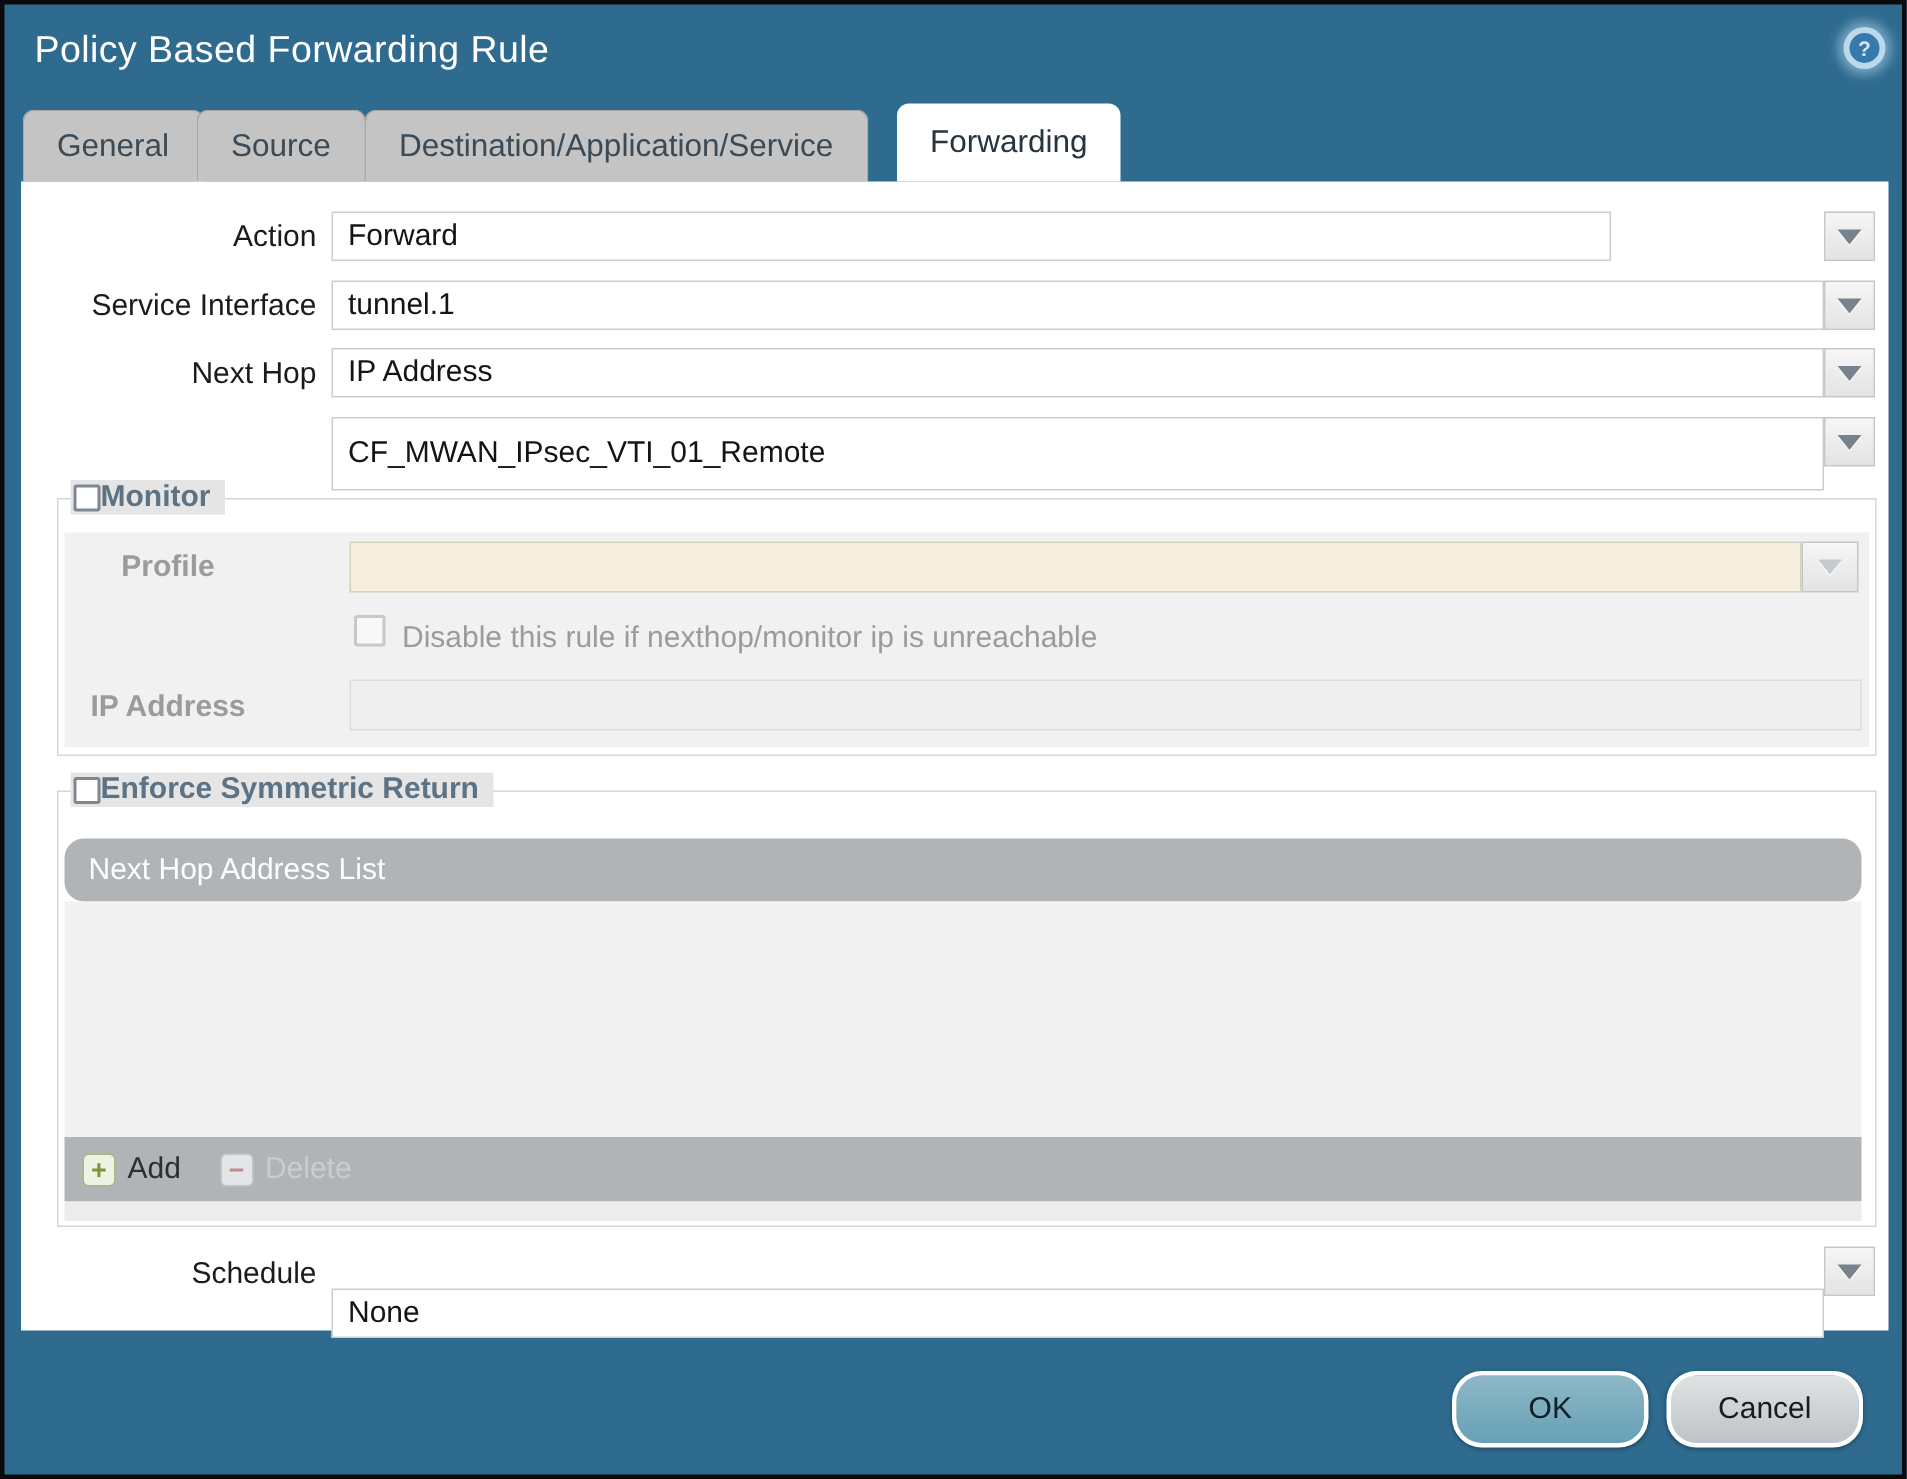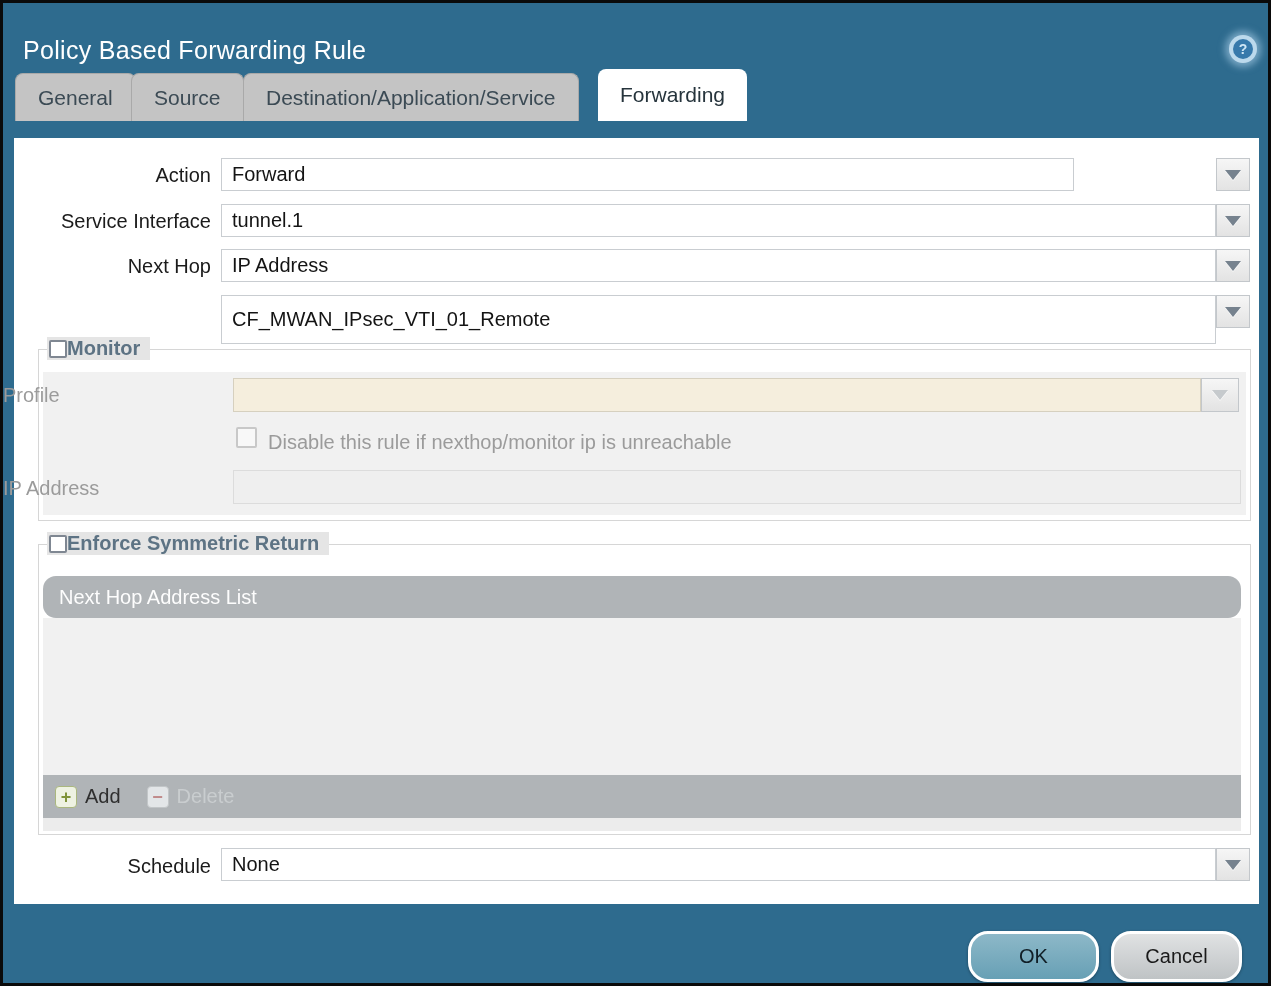--- a/index.html
+++ b/index.html
@@ -1,21 +1,21 @@
 <!DOCTYPE html>
 <html><head>
 <meta charset="utf-8">
 <style>
   html,body{margin:0;padding:0;background:#000;}
   *{box-sizing:border-box;font-family:"Liberation Sans",sans-serif;}
   .dialog{
     position:relative;width:1271px;height:986px;background:#2e6b8e;
     border:3px solid #0a0a0a;overflow:hidden;
   }
-  .abs{position:absolute;margin-top:17px;}
+  .abs{position:absolute;}
   
   .title{left:20px;top:16px;color:#fff;font-size:25px;font-weight:400;letter-spacing:.3px;}
   .help{left:1226px;top:15px;width:28px;height:28px;border-radius:50%;
     background:#bcd9ec;box-shadow:0 0 7px 4px rgba(180,215,240,.55);
     display:flex;align-items:center;justify-content:center;cursor:pointer;}
   .help-inner{width:20px;height:20px;border-radius:50%;background:#3779ab;color:#cfe6f5;
     font-size:14px;font-weight:bold;display:flex;align-items:center;justify-content:center;}
   
   .tab{position:absolute;top:70px;height:48px;line-height:48px;padding:0 22px;
     background:#c4c4c4;color:#3b4a54;font-size:21px;border-radius:8px 8px 0 0;
@@ -35,21 +35,21 @@
     border-top:10px solid #76828e;filter:drop-shadow(0 1px 0 rgba(255,255,255,.8));}
   .tri.dis{border-top-color:#c6cacd;}
   
   .fs{border:1px solid #d6d6d6;background:#fff;}
   .legend{position:absolute;top:-13px;left:8px;background:#e5e5e5;padding:0 10px 0 2px;
     display:flex;align-items:center;justify-content:center;}
   .legend-text{font-size:20px;font-weight:bold;color:#5d7384;}
   .cb{width:18px;height:18px;border:2px solid #7f8792;border-radius:2px;background:#fff;cursor:pointer;}
   .cb.dis{border-color:#c8c8c8;background:#f8f8f8;cursor:default;}
   .gray-panel{background:#f1f1f1;}
-  .m-label{left:0;width:218px;text-align:left;font-size:20px;color:#9b9b9b;}
+  .m-label{left:0;width:218px;text-align:center;font-size:20px;color:#9b9b9b;font-weight:bold;}
   .dis-text{font-size:20px;color:#9b9b9b;}
   
   .tbl-head{background:#b0b4b7;color:#fdfdfd;font-size:20px;display:flex;align-items:center;padding-left:16px;border-radius:13px;}
   .tbl-body{background:#f1f1f1;}
   .tbl-foot{background:#b0b4b7;display:flex;align-items:center;gap:26px;padding-left:12px;}
   .btn-mini{display:flex;align-items:center;gap:8px;cursor:pointer;}
   .mini-icon{width:22px;height:22px;border-radius:4px;display:flex;align-items:center;justify-content:center;
     font-size:18px;font-weight:bold;line-height:1;}
   .add-icon{background:#eef2e2;border:1px solid #aab77f;color:#7f9339;}
   .del-icon{background:#e3e6e8;border:1px solid #c2c6c8;color:#c08a8a;}
@@ -138,21 +138,21 @@
       <span class="add-text">Add</span>
     </div>
     <div class="btn-mini">
       <div class="mini-icon del-icon">−</div>
       <span class="del-text">Delete</span>
     </div>
   </div>
   <div class="abs z strip" style="left:40px;top:798px;width:1198px;height:13px;"></div>
 
   <div class="abs z field-label" style="top:835px;">Schedule</div>
-  <div class="abs z input" style="left:218px;top:828px;width:995px;height:33px;">None</div>
+  <div class="abs z input" style="left:218px;top:856px;width:995px;height:33px;">None</div>
   <div class="abs z dd" style="left:1213px;top:828px;width:34px;height:33px;">
     <div class="tri"></div>
   </div>
 
   <div class="abs btn btn-ok" style="left:965px;top:911px;width:131px;height:51px;">OK</div>
   <div class="abs btn btn-cancel" style="left:1108px;top:911px;width:131px;height:51px;">Cancel</div>
 
 </div>
 
 </body></html>

